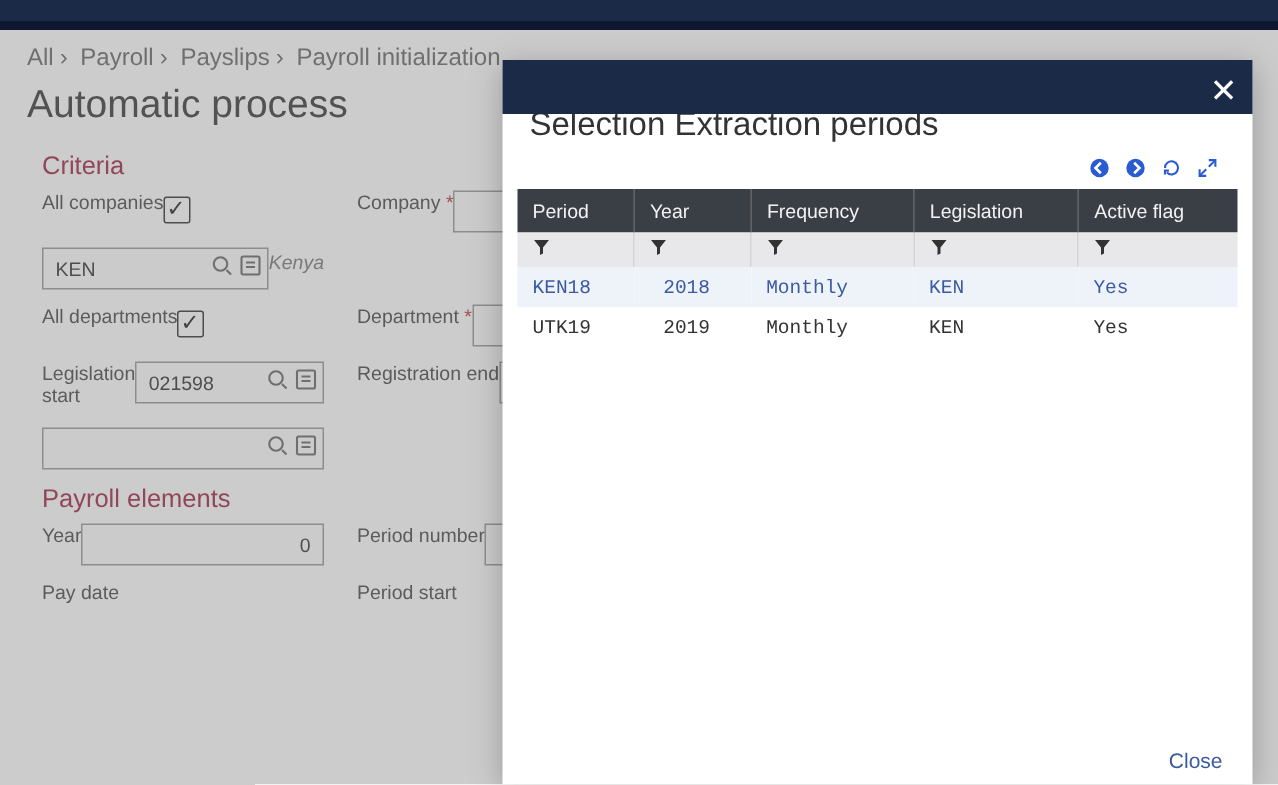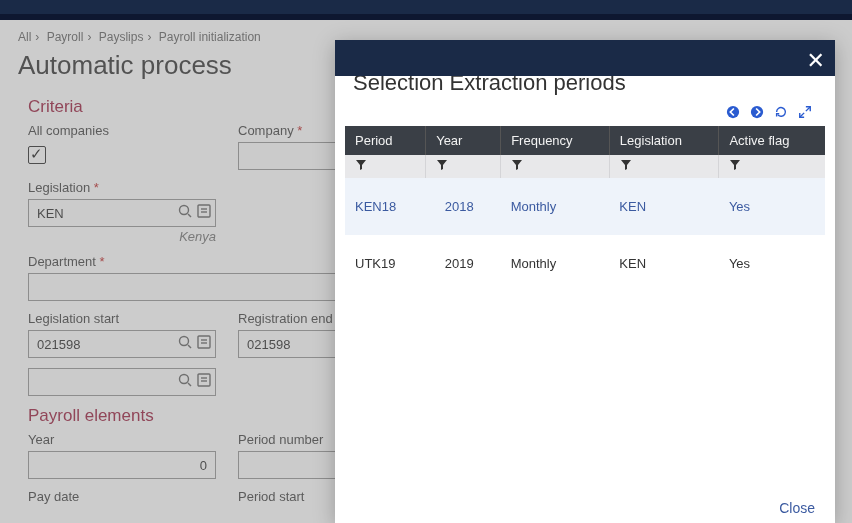--- a/index.html
+++ b/index.html
@@ -1,25 +1,25 @@
 <!DOCTYPE html>
 <html><head>
 <meta charset="utf-8">
 <style>
   * { box-sizing: border-box; margin: 0; padding: 0; font-family: -apple-system, BlinkMacSystemFont, "Segoe UI", Arial, sans-serif; }
   html, body { width: 852px; height: 523px; overflow: hidden; background: #fff; }
   .topbar { height: 20px; background: #1a2a47; border-bottom: 6px solid #0e1730; }
   .page { position: relative; width: 852px; height: 503px; }
-  .breadcrumb { padding: 10px 7px 4px 18px; font-size: 12px; color: #6a6a6a; }
+  .breadcrumb { padding: 10px 7px 4px 18px; font-size: 16px; color: #6a6a6a; }
   .breadcrumb span { margin: 0 4px; }
   .h1 { padding: 2px 18px 10px 18px; font-size: 26px; color: #3a3a3a; }
   .section { padding: 0 28px; }
   .section-title { color: #a02846; font-size: 17px; margin: 6px 0 6px 0; }
   .form-row { display: flex; gap: 22px; margin-bottom: 10px; }
-  .field { display: flex; flex-direction: column; }
+  .field { display: flex; flex-direction: row; }
   .field.w1 { width: 188px; }
   .field.w2 { width: 500px; }
   .label { font-size: 13px; color: #4a4a4a; margin-bottom: 4px; }
   .req { color: #c03030; }
   .sublabel { font-size: 13px; color: #7a7a7a; font-style: italic; text-align: right; margin-top: 2px; }
   .input-wrap { position: relative; }
   input.textbox {
     width: 100%; height: 28px; border: 1px solid #9a9a9a; background: #fdfdfd;
     padding: 0 44px 0 8px; font-size: 13px; color: #333;
   }
@@ -37,21 +37,21 @@
   .modal-title { padding: 30px 18px 8px 18px; font-size: 22px; color: #333; }
   .modal-tools { display: flex; gap: 8px; justify-content: flex-end; padding: 0 22px 6px 0; }
   .modal-tools .arrow, .modal-tools .refresh, .modal-tools .expand { width: 16px; height: 16px; display:inline-flex; align-items:center; justify-content:center;}
   .modal-tools svg { width: 14px; height: 14px; }
   .tbl { width: calc(100% - 20px); margin: 0 10px; border-collapse: collapse; font-size: 13px; }
   .tbl thead th { background: #3a3f46; color: #f2f2f2; font-weight: 400; text-align: left; padding: 7px 10px; border-right: 1px solid #555; }
   .tbl thead th:last-child { border-right: none; }
   .tbl tr.filter td { background: #e8e8ea; padding: 4px 10px; border-right: 1px solid #d4d4d7; }
   .tbl tr.filter td:last-child { border-right: none; }
   .funnel { width: 12px; height: 12px; }
-  .tbl tbody tr td { padding: 21px 10px; color: #3b5aa0; }
+  .tbl tbody tr td { padding: 6px 10px; color: #3b5aa0; font-family: Liberation Mono, monospace; }
   .tbl tbody tr td.col-year { text-align: center; padding-right: 18px; }
   .tbl tbody tr:nth-child(odd) td { background: #eef3fa; }
   .tbl tbody tr:nth-child(even) td { background: #ffffff; color: #333; }
   .tbl tbody tr:nth-child(even) td.col-period { color: #333; }
   .modal-footer { position: absolute; bottom: 6px; right: 20px; }
   .close-link { color: #3b5aa0; font-size: 14px; cursor: pointer; }
   .topclose-strip { position:absolute; top:0; left:0; right:0; height:36px; background:#1a2a47; }
 </style>
 </head>
 <body>
@@ -85,40 +85,43 @@
                   <line x1="5" y1="6" x2="11" y2="6"></line>
                   <line x1="5" y1="9" x2="11" y2="9"></line>
                 </svg></span>
           </span>
         </div>
       </div>
     </div>
 
     <div class="form-row">
       <div class="field w1">
-        <div class="label"><span>Legislation</span> <span class="req">*</span></div>
         <div class="input-wrap">
           <input class="textbox" value="KEN" style="">
           <span class="in-icons">
             <span><svg viewBox="0 0 16 16">
                   <circle cx="7" cy="7" r="4.5"></circle>
                   <line x1="11" y1="11" x2="14" y2="14"></line>
                 </svg></span>
             <span><svg viewBox="0 0 16 16">
                   <rect x="2" y="2" width="12" height="12" rx="1"></rect>
                   <line x1="5" y1="6" x2="11" y2="6"></line>
                   <line x1="5" y1="9" x2="11" y2="9"></line>
                 </svg></span>
           </span>
         </div>
         <div class="sublabel">Kenya</div>
       </div>
     </div>
 
     <div class="form-row">
+      <div class="field w1">
+        <div class="label">All departments</div>
+        <span class="chk checked"></span>
+      </div>
       <div class="field w2">
         <div class="label"><span>Department</span> <span class="req">*</span></div>
         <div class="input-wrap">
           <input class="textbox" style="">
           <span class="in-icons">
             <span><svg viewBox="0 0 16 16">
                   <rect x="2" y="2" width="12" height="12" rx="1"></rect>
                   <line x1="5" y1="6" x2="11" y2="6"></line>
                   <line x1="5" y1="9" x2="11" y2="9"></line>
                 </svg></span>

